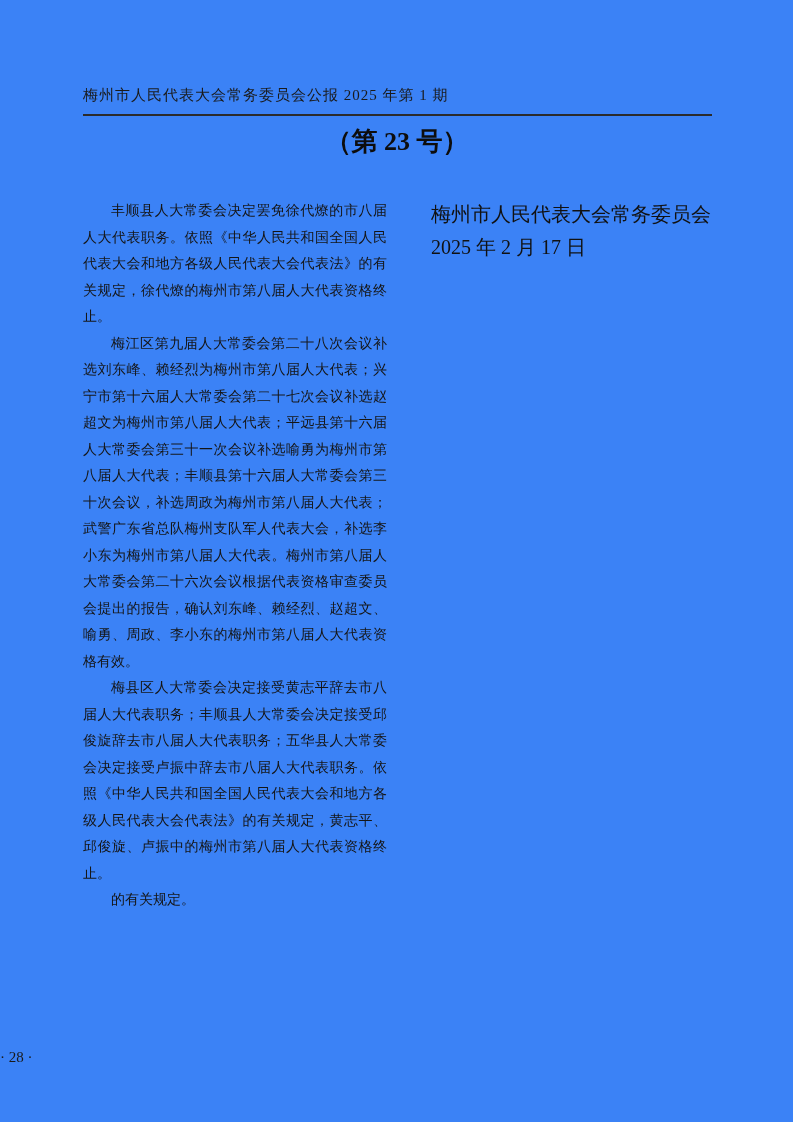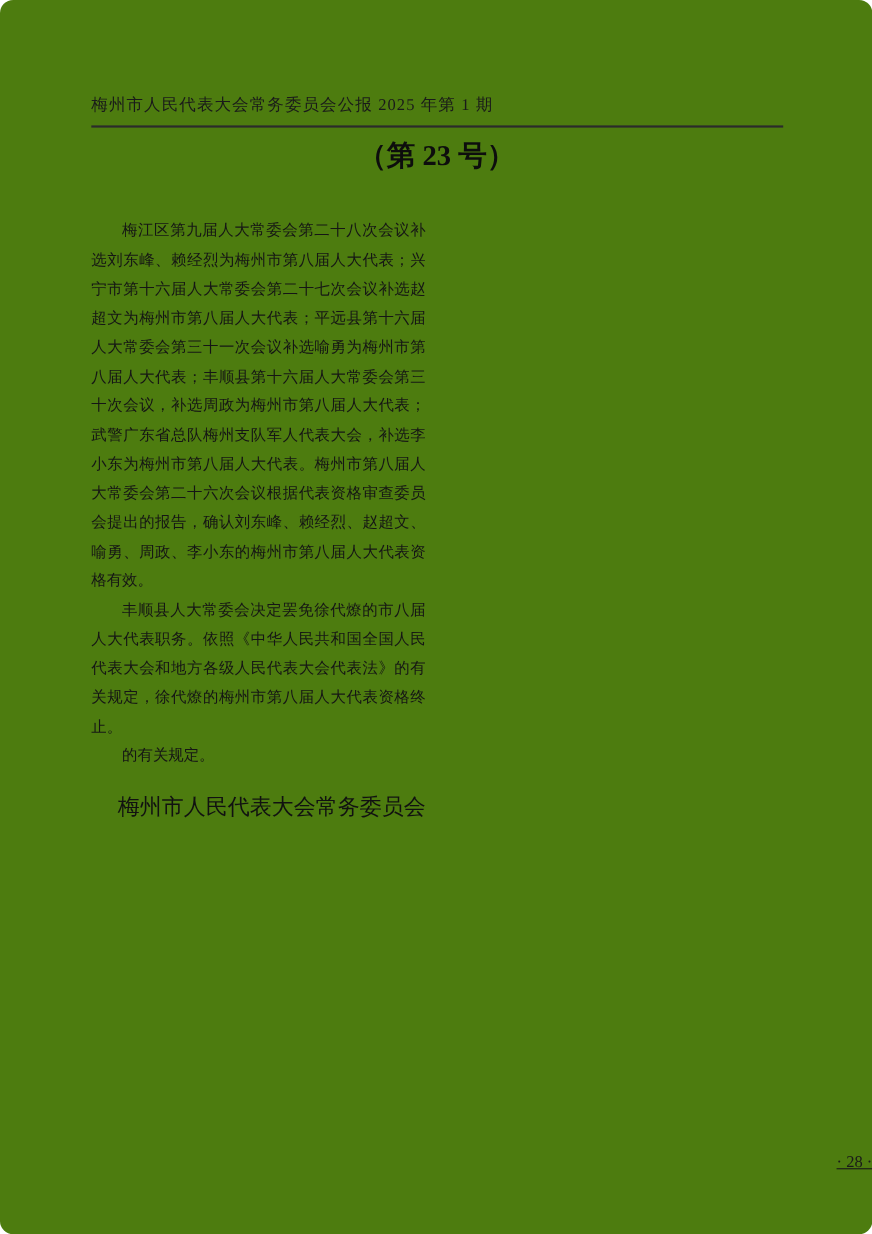--- a/index.html
+++ b/index.html
@@ -4,26 +4,25 @@
 <style>
   html, body {
     margin: 0;
     padding: 0;
     background: #ffffff;
   }
   .page {
     position: relative;
     width: 793px;
     height: 1122px;
-    background: #4d7c0f;
+    background: #3b82f6;
     color: #111111;
     font-family: "Liberation Serif", "DejaVu Serif", serif;
     overflow: hidden;
     box-sizing: border-box;
-    border-radius: 12px;
   }
   .running-header {
     margin: 86px 81px 0 83px;
     padding-bottom: 9px;
     border-bottom: 2px solid #2b2b2b;
     font-size: 15px;
     letter-spacing: 1px;
     color: #1a1a1a;
   }
   .notice {
@@ -72,47 +71,48 @@
     line-height: 33px;
     break-inside: avoid;
     color: #111111;
     font-family: Liberation Serif, serif;
   }
   .page-footer {
     position: absolute;
     left: 0;
     right: 0;
     bottom: 56px;
-    text-align: right;
+    text-align: left;
     font-size: 15px;
     color: #1a1a1a;
-    text-decoration: underline;
   }
 </style>
 </head>
 <body>
 
 <div class="page">
 
   <header class="running-header">
     <span>梅州市人民代表大会常务委员会公报 2025 年第 1 期</span>
   </header>
 
   <main class="notice">
 
 
     <h2 class="notice-number">（第 23 号）</h2>
 
     <div class="columns">
+      <p>丰顺县人大常委会决定罢免徐代燎的市八届人大代表职务。依照《中华人民共和国全国人民代表大会和地方各级人民代表大会代表法》的有关规定，徐代燎的梅州市第八届人大代表资格终止。</p>
       <p>梅江区第九届人大常委会第二十八次会议补选刘东峰、赖经烈为梅州市第八届人大代表；兴宁市第十六届人大常委会第二十七次会议补选赵超文为梅州市第八届人大代表；平远县第十六届人大常委会第三十一次会议补选喻勇为梅州市第八届人大代表；丰顺县第十六届人大常委会第三十次会议，补选周政为梅州市第八届人大代表；武警广东省总队梅州支队军人代表大会，补选李小东为梅州市第八届人大代表。梅州市第八届人大常委会第二十六次会议根据代表资格审查委员会提出的报告，确认刘东峰、赖经烈、赵超文、喻勇、周政、李小东的梅州市第八届人大代表资格有效。</p>
-      <p>丰顺县人大常委会决定罢免徐代燎的市八届人大代表职务。依照《中华人民共和国全国人民代表大会和地方各级人民代表大会代表法》的有关规定，徐代燎的梅州市第八届人大代表资格终止。</p>
+      <p>梅县区人大常委会决定接受黄志平辞去市八届人大代表职务；丰顺县人大常委会决定接受邱俊旋辞去市八届人大代表职务；五华县人大常委会决定接受卢振中辞去市八届人大代表职务。依照《中华人民共和国全国人民代表大会和地方各级人民代表大会代表法》的有关规定，黄志平、邱俊旋、卢振中的梅州市第八届人大代表资格终止。</p>
       <p>的有关规定。</p>
 
       <div class="signature-block">
         <div>梅州市人民代表大会常务委员会</div>
+        <div>2025 年 2 月 17 日</div>
       </div>
     </div>
 
   </main>
 
   <footer class="page-footer">
     <span>· 28 ·</span>
   </footer>
 
 </div>

